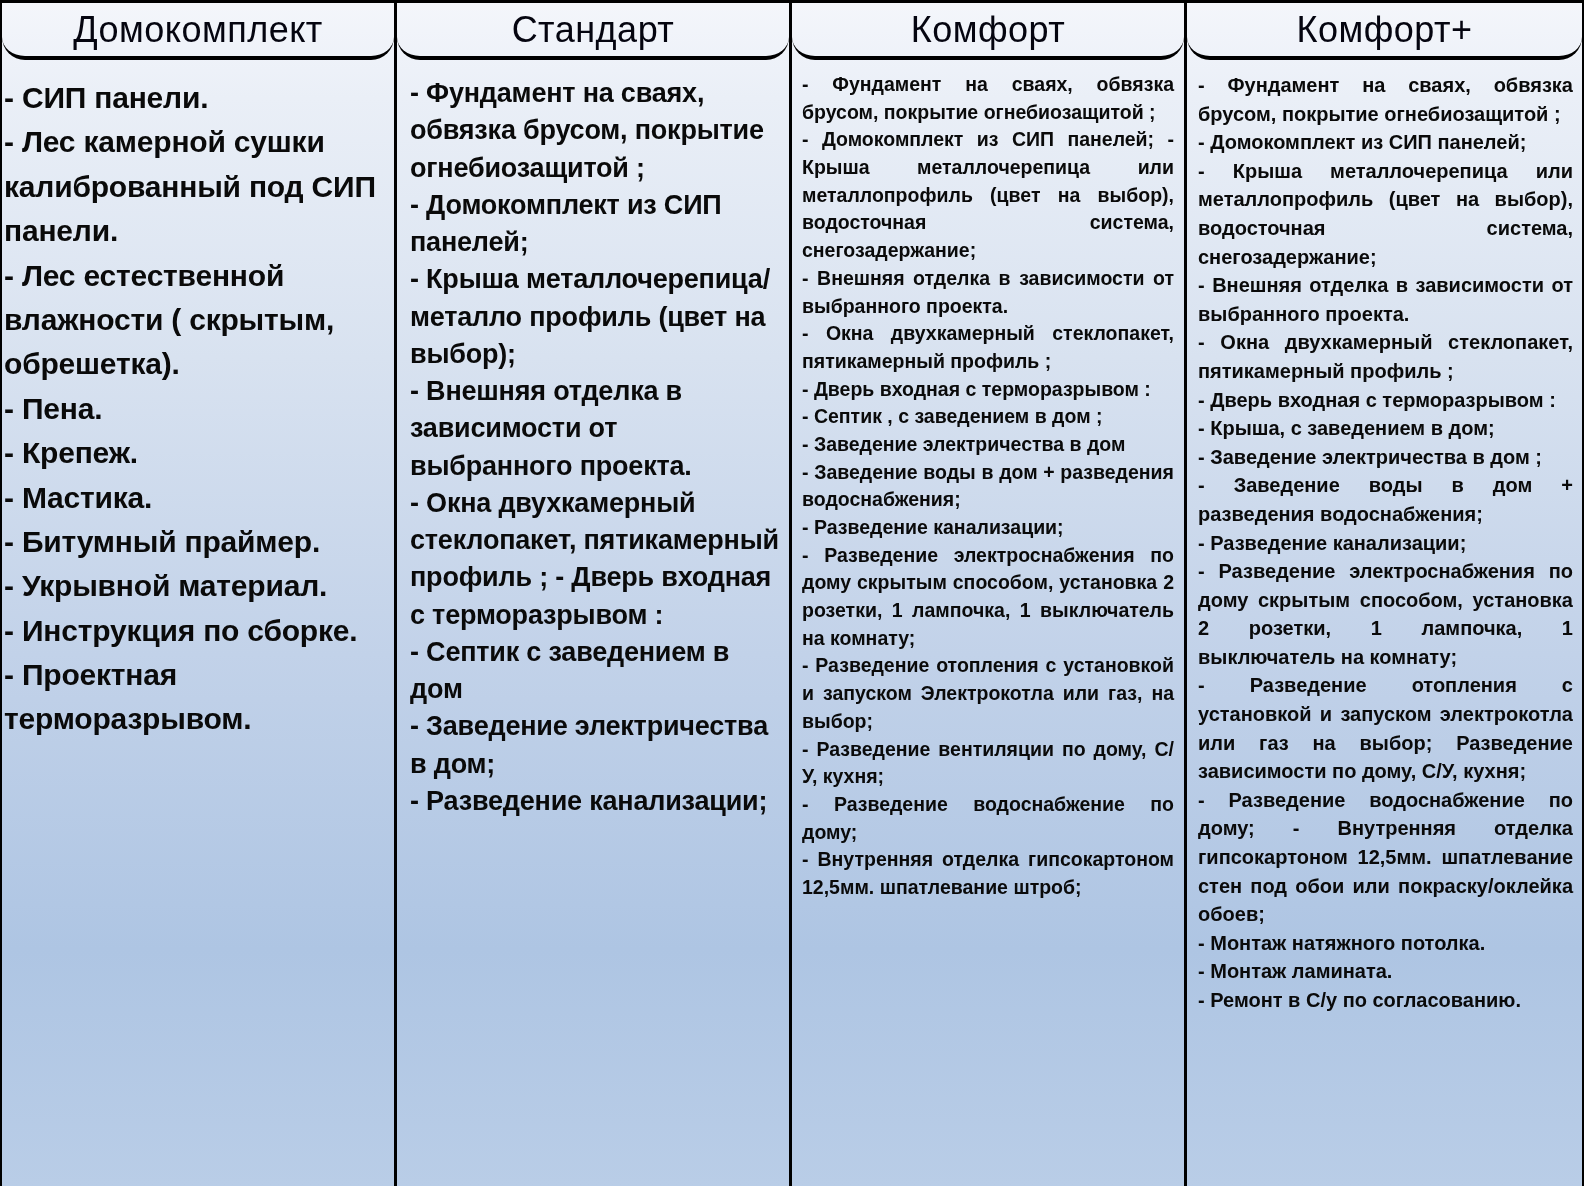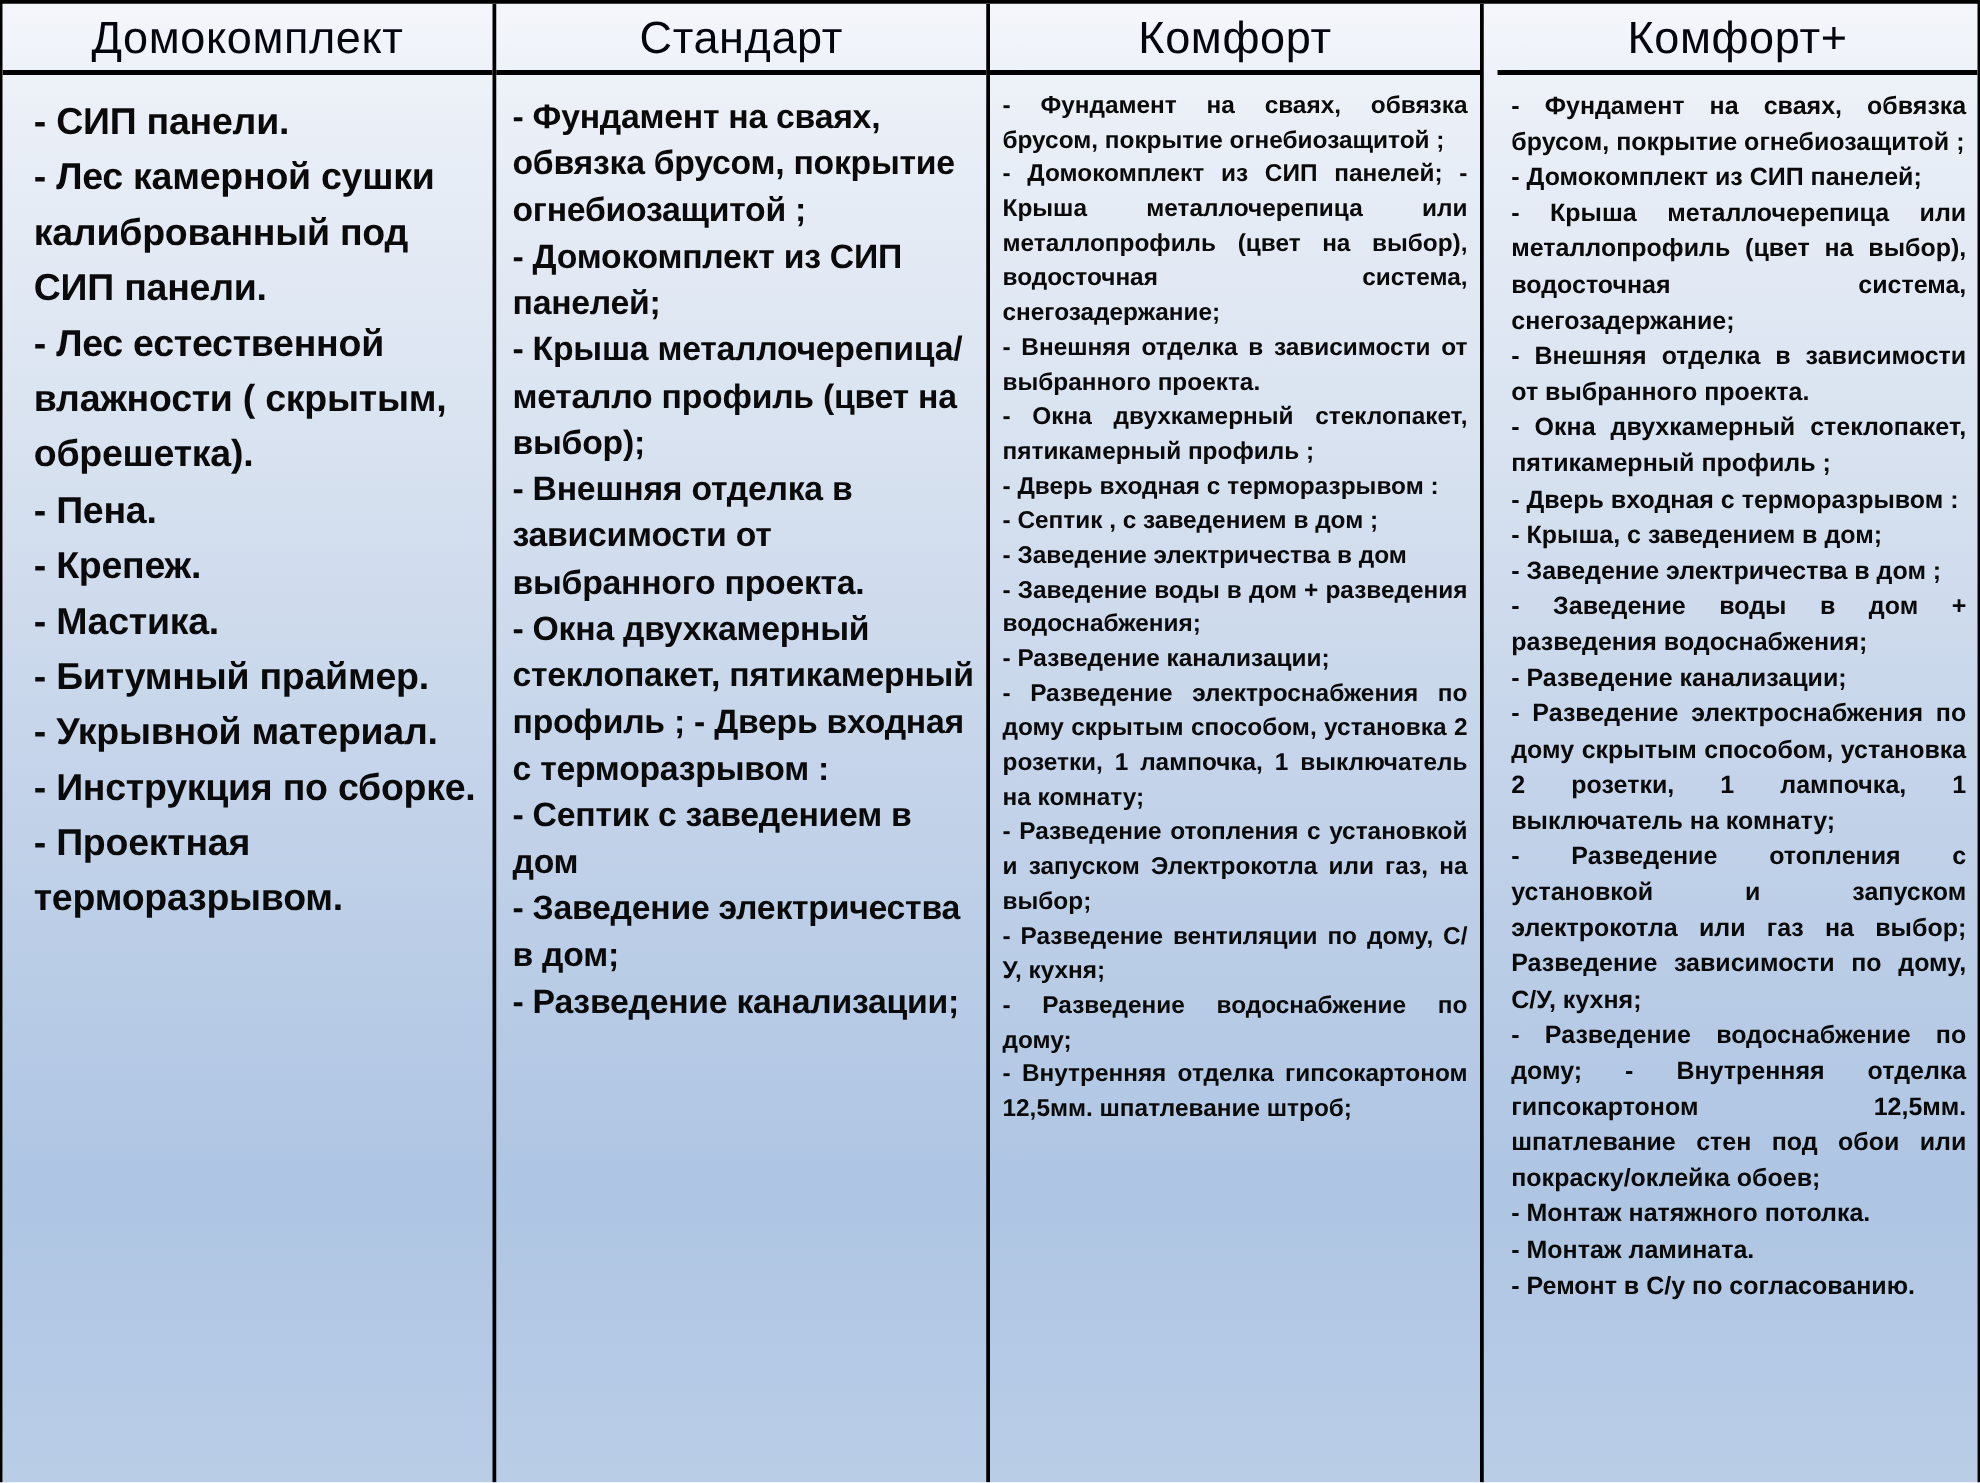--- a/index.html
+++ b/index.html
@@ -28,29 +28,30 @@
     display:grid;
     grid-template-columns:repeat(4,1fr);
   }
   .col{
     box-sizing:border-box;
     border-right:3px solid #000;
     display:flex;
     flex-direction:column;
     min-width:0;
   }
-  .col:last-child{border-right:none;padding-left:11px;}
+  .col:last-child{border-right:none;}
   .col-header{
     box-sizing:border-box;
     height:57px;
     border-bottom:4px solid #000;
     display:flex;
     align-items:center;
     justify-content:center;
     flex:0 0 auto;
+    border-radius:23px;
   }
   .col-title{
     margin:0;
     font-size:36px;
     font-weight:400;
     letter-spacing:0.5px;
     line-height:1;
     color:#050510;
     white-space:nowrap;
   }
@@ -58,21 +59,21 @@
     flex:1 1 auto;
     overflow:hidden;
     box-sizing:border-box;
   }
   .item{
     margin:0;
     font-weight:700;
     color:#0a0a0a;
   }
   
-  .col:nth-child(1) .col-body{padding:16px 10px 0 25px;}
+  .col:nth-child(1) .col-body{padding:16px 10px 0 2px;}
   .col:nth-child(1) .item{font-size:30px;line-height:1.48;letter-spacing:-0.2px;}
   .col:nth-child(2) .col-body{padding:15px 4px 0 13px;}
   .col:nth-child(2) .item{font-size:27px;line-height:1.38;letter-spacing:-0.2px;}
   .col:nth-child(3) .col-body{padding:11px 10px 0 10px;}
   .col:nth-child(3) .item{font-size:19.5px;line-height:1.42;text-align:justify;}
   .col:nth-child(4) .col-body{padding:11px 9px 0 11px;}
   .col:nth-child(4) .item{font-size:20px;line-height:1.43;text-align:justify;}
 </style>
 </head>
 <body>

